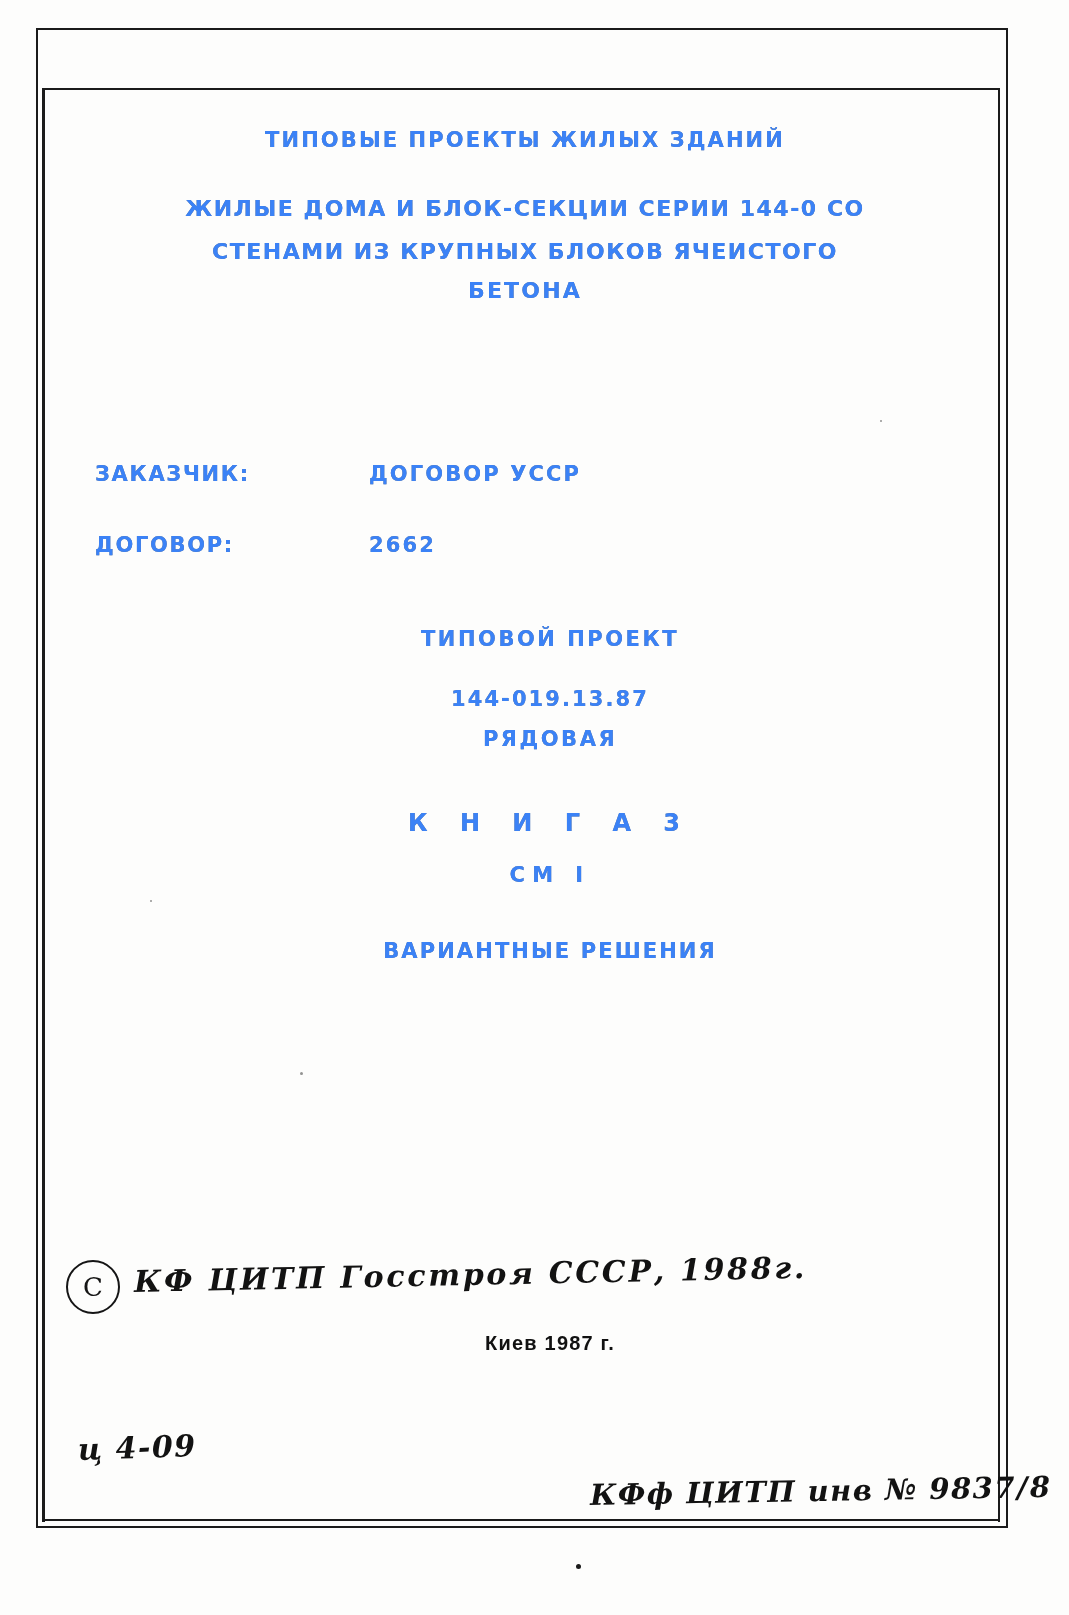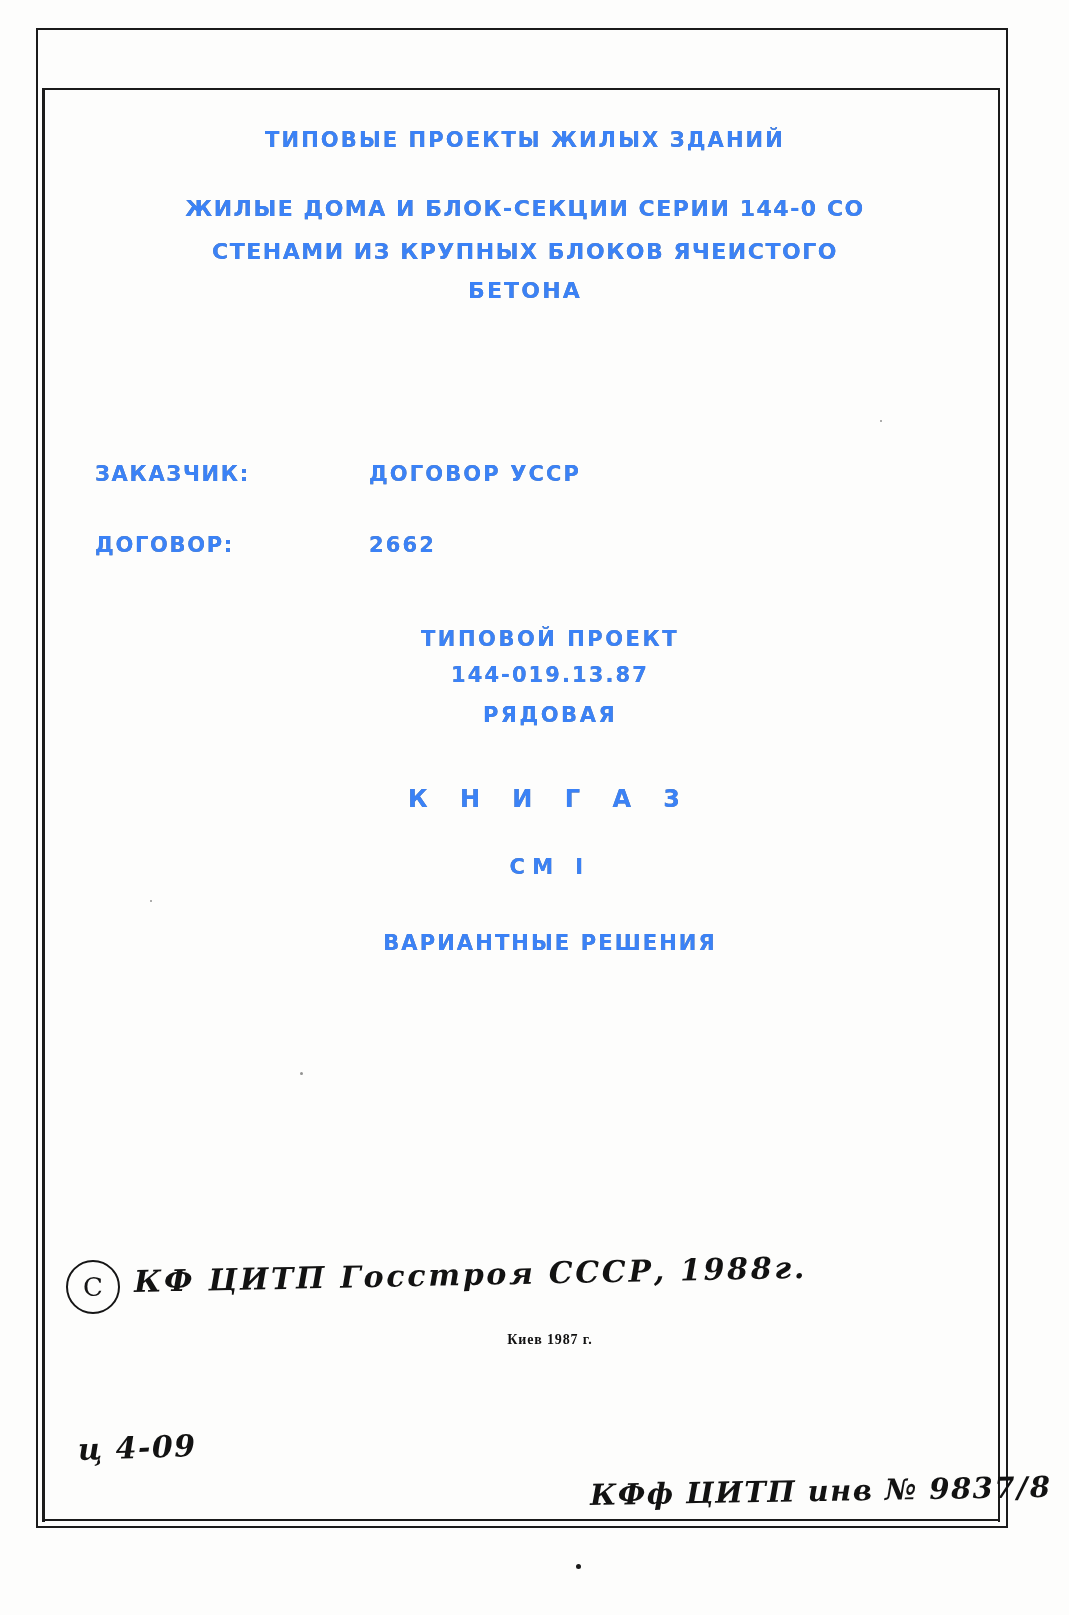--- a/index.html
+++ b/index.html
@@ -117,38 +117,38 @@
     left: 200px;
     top: 627px;
     width: 700px;
     text-align: center;
   }
   .project .pl {
     font-size: 21px;
     letter-spacing: 0.12em;
   }
   .project .pl.code {
-    margin-top: 12px;
+    margin-top: 36px;
     letter-spacing: 0.1em;
   }
   .project .pl.desc1 {
     margin-top: 34px;
     letter-spacing: 0.05em;
   }
   .project .pl.desc2 {
     margin-top: 16px;
     letter-spacing: 0.12em;
   }
   .project .pl.book {
     margin-top: 58px;
     letter-spacing: 0.5em;
     font-size: 24px;
   }
   .project .pl.cm {
-    margin-top: 42px;
+    margin-top: 26px;
     letter-spacing: 0.35em;
   }
   .project .pl.variant {
     margin-top: 52px;
     letter-spacing: 0.1em;
   }
   .project .pl.pages {
     margin-top: 50px;
     letter-spacing: 0.08em;
     font-family: "DejaVu Sans", sans-serif;
@@ -194,23 +194,23 @@
     transform-origin: left center;
     white-space: nowrap;
   }
 
   .city {
     position: absolute;
     left: 200px;
     top: 1332px;
     width: 700px;
     text-align: center;
-    font-size: 14px;
+    font-size: 20px;
     letter-spacing: 0.06em;
-    font-family: Liberation Serif, serif;
+    font-family: Liberation Sans, sans-serif;
     font-weight: 700;
   }
 
   
   .shelf-mark {
     position: absolute;
     left: 78px;
     top: 1432px;
     font-size: 30px;
     transform: rotate(-2deg);

